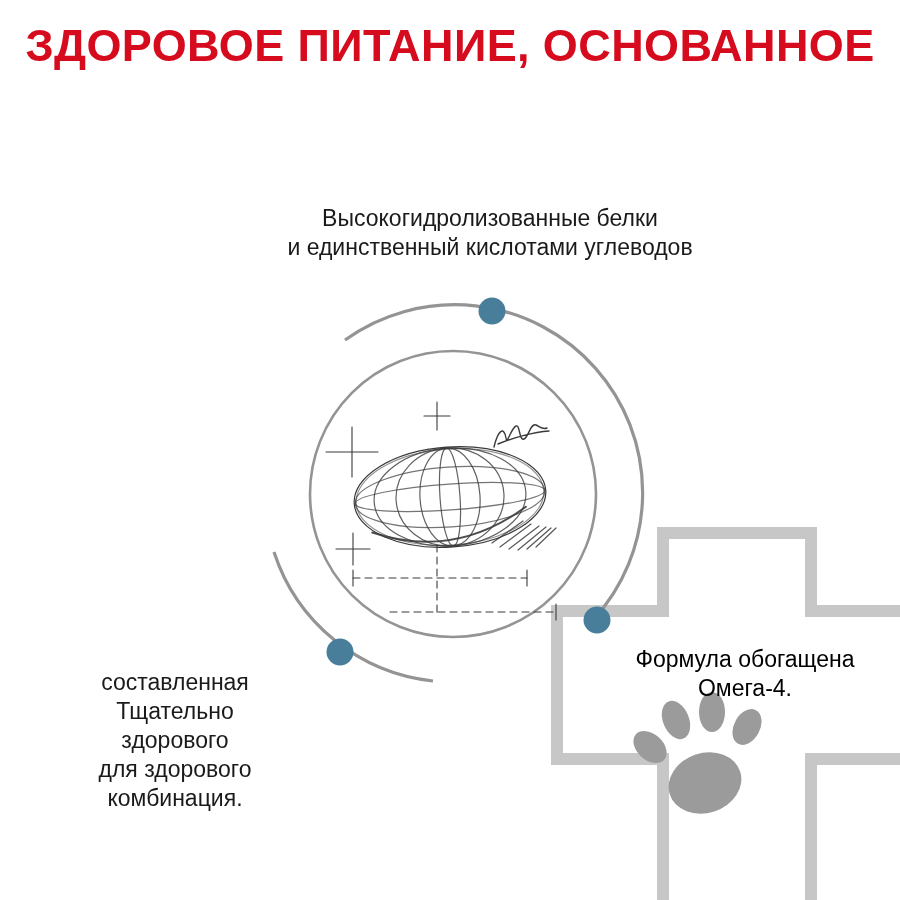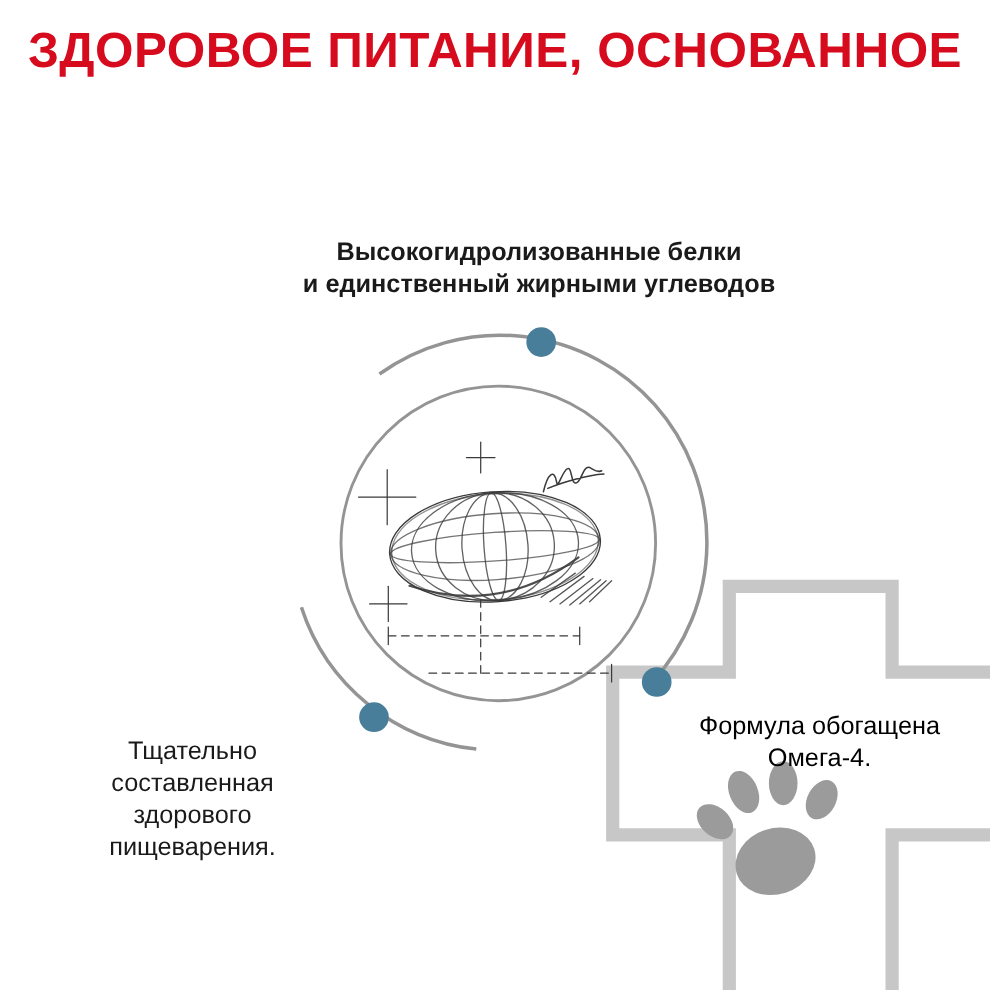--- a/index.html
+++ b/index.html
@@ -30,21 +30,21 @@
     z-index: 1;
   }
   .callout {
     position: absolute;
     z-index: 2;
     text-align: center;
     font-size: 23px;
     line-height: 29px;
     font-weight: 400;
   }
-  .callout-top   { top: 214px; left: 210px; width: 560px; font-weight: bold; }
+  .callout-top   { top: 204px; left: 210px; width: 560px; }
   .callout-left  { top: 668px; left: 20px;  width: 310px; }
   .callout-right { top: 645px; left: 590px; width: 310px; }
 </style>
 </head>
 <body>
 
 <div class="canvas" style="background-color: rgb(255, 255, 255);">
 
   <h1 class="headline" style="color: rgb(215, 11, 30);">
     <span>ЗДОРОВОЕ ПИТАНИЕ, ОСНОВАННОЕ</span>
@@ -113,28 +113,29 @@
         <line x1="390" y1="612" x2="556" y2="612" stroke-dasharray="7 5"></line>
         <line x1="556" y1="604" x2="556" y2="620"></line>
       </g>
 
       <path stroke-width="1.4" d="M494,447 C498,430 504,426 506,438 C507,446 511,428 516,426 C520,424 519,441 524,439 C529,437 530,423 536,425 C540,427 543,430 547,428 M498,444 C512,438 534,432 549,431"></path>
     </g>
   </svg>
 
   <div class="callout callout-top" style="color: rgb(26, 26, 26);">
     <div>Высокогидролизованные белки</div>
-    <div>и единственный жирными углеводов</div>
+    <div>и единственный кислотами углеводов</div>
   </div>
 
   <div class="callout callout-left" style="color: rgb(26, 26, 26);">
+    <div>составленная</div>
     <div>Тщательно</div>
-    <div>составленная</div>
     <div>здорового</div>
-    <div>пищеварения.</div>
+    <div>для здорового</div>
+    <div>комбинация.</div>
   </div>
 
   <div class="callout callout-right" style="color: #000000;">
     <div>Формула обогащена</div>
     <div>Омега-4.</div>
   </div>
 
 </div>
 
 </body></html>

